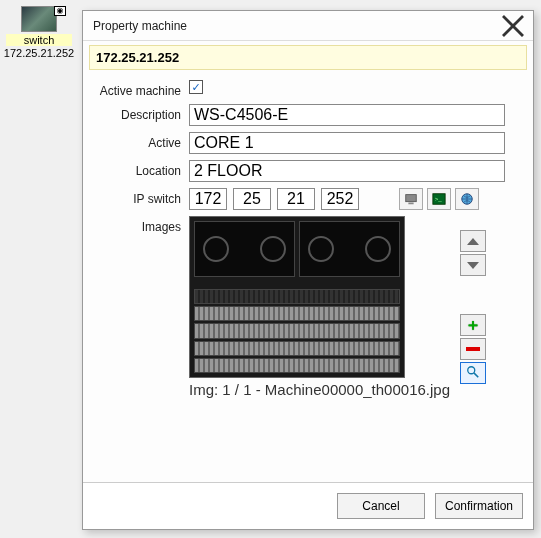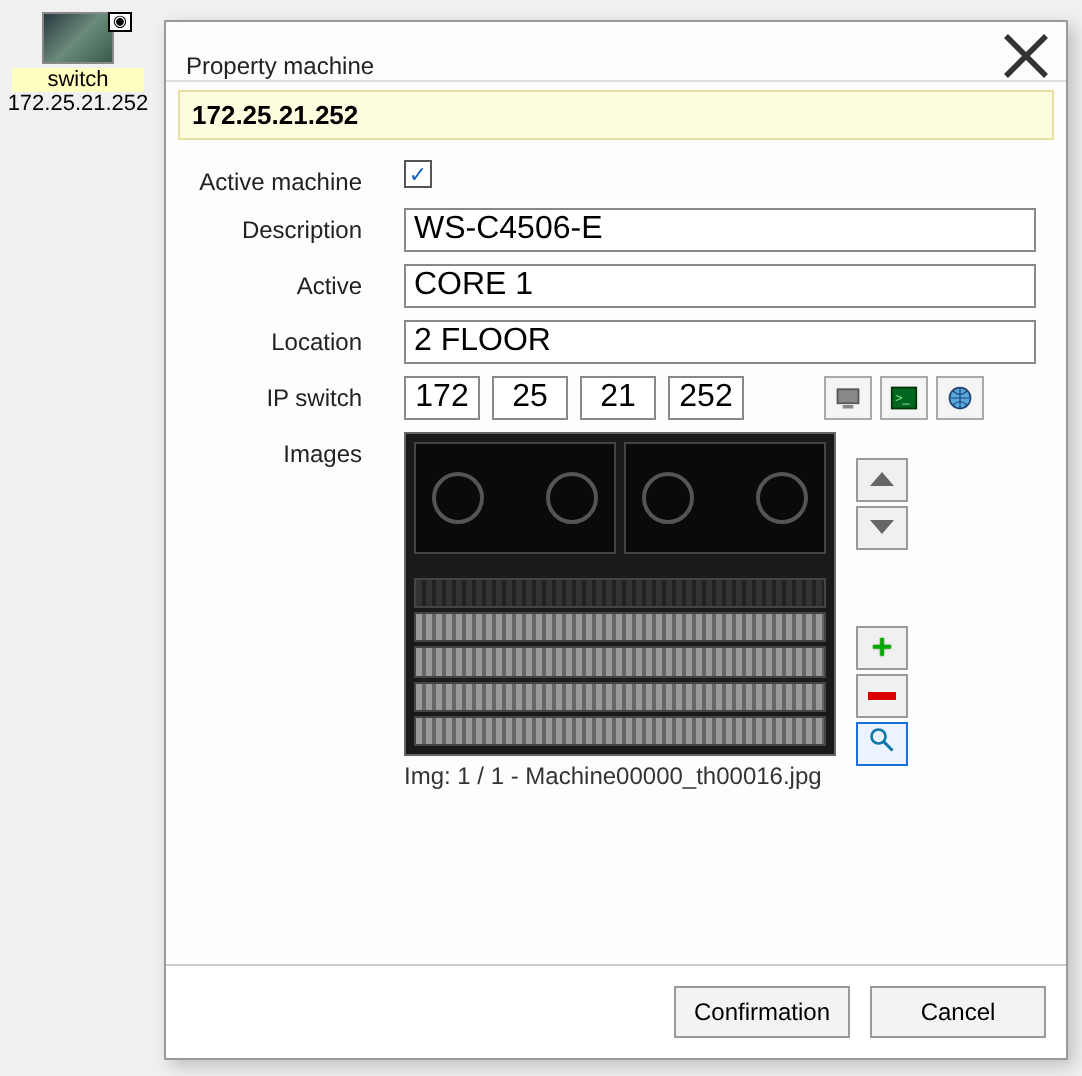--- a/index.html
+++ b/index.html
@@ -58,21 +58,21 @@
     height: 520px;
     background: #fdfdfd;
     border: 1px solid #999;
     box-shadow: 3px 3px 8px rgba(0,0,0,0.2);
     display: flex;
     flex-direction: column;
   }
   .titlebar {
     height: 30px;
     display: flex;
-    align-items: flex-end;
+    align-items: center;
     padding: 0 8px 0 10px;
     border-bottom: 1px solid #ddd;
   }
   .titlebar .title { flex: 1; font-size: 12px; color: #222; }
   .titlebar .close {
     width: 24px; height: 24px;
     text-align: center; line-height: 22px;
     font-size: 14px; color: #333;
     cursor: pointer;
   }
@@ -85,21 +85,20 @@
     font-size: 13px;
   }
   .form {
     padding: 0 6px;
     flex: 1;
   }
   .row {
     display: flex;
     align-items: flex-start;
     margin-bottom: 6px;
-    gap: 13px;
   }
   .row .lab {
     width: 100px;
     text-align: right;
     padding-right: 8px;
     padding-top: 4px;
     color: #222;
   }
   .row .ctl {
     flex: 1;
@@ -162,21 +161,21 @@
   .fanblock { flex:1; border:1px solid #444; background:#0a0a0a; position:relative;}
   .fanblock::before, .fanblock::after{
     content:""; position:absolute; width:22px; height:22px; border:2px solid #555; border-radius:50%;
   }
   .fanblock::before{ left:8px; top:14px;}
   .fanblock::after{ right:8px; top:14px;}
   .slots { position:absolute; top:72px; left:4px; right:4px; bottom:4px; display:flex; flex-direction:column; gap:2px;}
   .slot { flex:1; background: repeating-linear-gradient(90deg,#999 0 3px,#666 3px 5px); border:1px solid #444;}
   .slot.dark { background: repeating-linear-gradient(90deg,#333 0 3px,#222 3px 5px);}
   .img-caption {
-    font-size: 12px;
+    font-size: 15px;
     color: #333;
     margin-top: 3px;
   }
   .img-sidebtns {
     width: 28px;
     margin-left: 10px;
     display: flex;
     flex-direction: column;
     gap: 2px;
   }
@@ -338,16 +337,16 @@
                   <line x1="9" y1="9" x2="14" y2="14" stroke="#17a" stroke-width="1.8"></line>
                 </svg></span>
           </div>
         </div>
       </div>
     </div>
 
   </div>
 
   <div class="footer">
+    <button class="btn">Cancel</button>
     <button class="btn">Confirmation</button>
-    <button class="btn">Cancel</button>
   </div>
 </div>
 
 </body></html>

